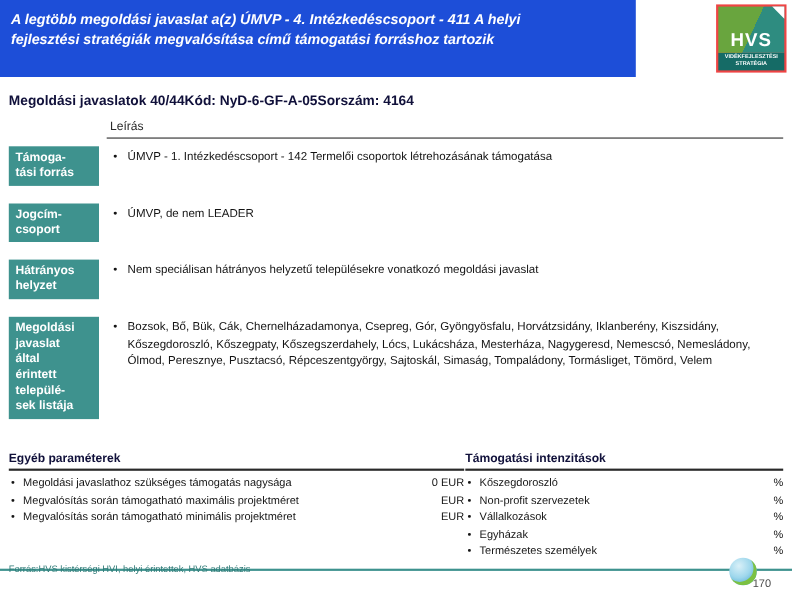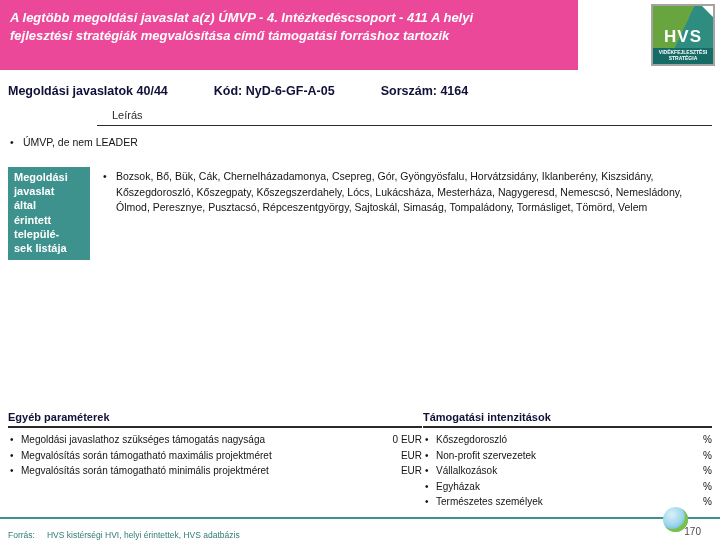--- a/index.html
+++ b/index.html
@@ -3,53 +3,53 @@
 <meta charset="utf-8">
 <style>
   html,body{margin:0;padding:0;background:#e8e8e8;}
   .slide{
     position:relative;width:720px;height:540px;background:#ffffff;overflow:hidden;
     font-family:"Liberation Sans",sans-serif;
   }
   
   .header{
     position:absolute;top:0;left:0;width:578px;height:70px;
-    background:#ec4899;box-sizing:border-box;padding:9px 84px 0 10px;
+    background:#1d4ed8;box-sizing:border-box;padding:9px 84px 0 10px;
   }
   .header-title{
     color:#ffffff;font-size:13px;font-weight:700;font-style:italic;line-height:1.42;
   }
   
   .logo{
     position:absolute;top:4px;right:5px;width:64px;height:62px;
-    background:#a3a3a3;padding:2px;box-sizing:border-box;
+    background:#ef4444;padding:2px;box-sizing:border-box;
   }
   .logo-main{
     position:relative;height:42px;
     background:linear-gradient(115deg,#69A53E 52%,#2E8C80 52%);
   }
   .logo-corner{
     position:absolute;top:0;right:0;width:0;height:0;
     border-left:11px solid transparent;border-top:11px solid #ffffff;
   }
   .logo-acronym{
     position:absolute;left:0;right:0;bottom:1px;text-align:center;
     color:#ffffff;font-weight:700;font-size:17px;letter-spacing:1px;
   }
   .logo-band{
     height:16px;background:#156B66;color:#ffffff;font-size:5px;font-weight:700;
     display:flex;align-items:center;justify-content:center;text-align:center;line-height:1.15;
   }
   
   .title-bar{
-    position:absolute;top:84px;left:8px;display:flex;gap:46px;
+    position:absolute;top:84px;left:8px;display:flex;
     font-size:12.5px;font-weight:700;color:#10103A;white-space:nowrap;
   }
   
-  .desc-header{position:absolute;top:109px;left:112px;font-size:11px;color:#2a2a2a;}
+  .desc-header{position:absolute;top:109px;left:100px;font-size:11px;color:#2a2a2a;}
   .desc-rule{position:absolute;top:125px;left:97px;width:615px;border-top:1.5px solid #2a2a2a;}
   .rows{position:absolute;top:133px;left:8px;width:704px;}
   .row{display:flex;align-items:flex-start;margin-bottom:16px;}
   .row-label{
     width:82px;min-width:82px;margin-right:11px;background:#3E928E;color:#ffffff;
     font-weight:700;font-size:11px;line-height:1.3;padding:3px 4px 4px 6px;
     white-space:pre-line;box-sizing:border-box;
   }
   .row-text{
     flex:1;font-size:10.5px;line-height:1.5;color:#141414;position:relative;
@@ -62,21 +62,21 @@
   .bcol-right{flex:1;}
   .bhead{font-size:11px;font-weight:700;color:#10103A;margin-bottom:3px;}
   .brule{border-top:2px solid #2a2a2a;margin-bottom:6px;}
   .bitem{display:flex;align-items:baseline;font-size:10px;color:#141414;margin-bottom:4.5px;}
   .bitem-label{flex:1;position:relative;padding-left:13px;}
   .bitem-label::before{content:"•";position:absolute;left:2px;}
   .bitem-value{text-align:right;white-space:nowrap;padding-left:8px;}
   
   .footer-rule{position:absolute;bottom:21px;left:0;width:720px;border-top:2px solid #3E928E;}
   .footer-source{
-    position:absolute;bottom:0;left:8px;font-size:8.5px;color:#2F7B77;display:flex;gap:12px;
+    position:absolute;bottom:18px;left:8px;font-size:8.5px;color:#2F7B77;display:flex;gap:0;
   }
   .globe{
     position:absolute;bottom:8px;right:32px;width:25px;height:25px;border-radius:50%;
     background:radial-gradient(circle at 35% 30%,#d9f0f8 0%,#9ed7ec 45%,#5fb3d8 75%,#3f98c4 100%);
     box-shadow:inset -3px -3px 0 0 #7CC142;
   }
   .page-number{position:absolute;bottom:3px;right:19px;font-size:10px;color:#4a4a4a;}
 </style>
 </head>
 <body>
@@ -99,21 +99,33 @@
     <span>Megoldási javaslatok 40/44</span>
     <span>Kód: NyD-6-GF-A-05</span>
     <span>Sorszám: 4164</span>
   </div>
 
   <div class="desc-header">Leírás</div>
   <div class="desc-rule"></div>
 
   <div class="rows">
     <div class="row">
+      <div class="row-label">Támoga-
+tási forrás</div>
+      <div class="row-text">ÚMVP - 1. Intézkedéscsoport - 142 Termelői csoportok létrehozásának támogatása</div>
+    </div>
+    <div class="row">
+      <div class="row-label">Jogcím-
+csoport</div>
       <div class="row-text">ÚMVP, de nem LEADER</div>
+    </div>
+    <div class="row">
+      <div class="row-label">Hátrányos
+helyzet</div>
+      <div class="row-text">Nem speciálisan hátrányos helyzetű településekre vonatkozó megoldási javaslat</div>
     </div>
     <div class="row">
       <div class="row-label">Megoldási
 javaslat
 által
 érintett
 települé-
 sek listája</div>
       <div class="row-text">Bozsok, Bő, Bük, Cák, Chernelházadamonya, Csepreg, Gór, Gyöngyösfalu, Horvátzsidány, Iklanberény, Kiszsidány, Kőszegdoroszló, Kőszegpaty, Kőszegszerdahely, Lócs, Lukácsháza, Mesterháza, Nagygeresd, Nemescsó, Nemesládony, Ólmod, Peresznye, Pusztacsó, Répceszentgyörgy, Sajtoskál, Simaság, Tompaládony, Tormásliget, Tömörd, Velem</div>
     </div>

